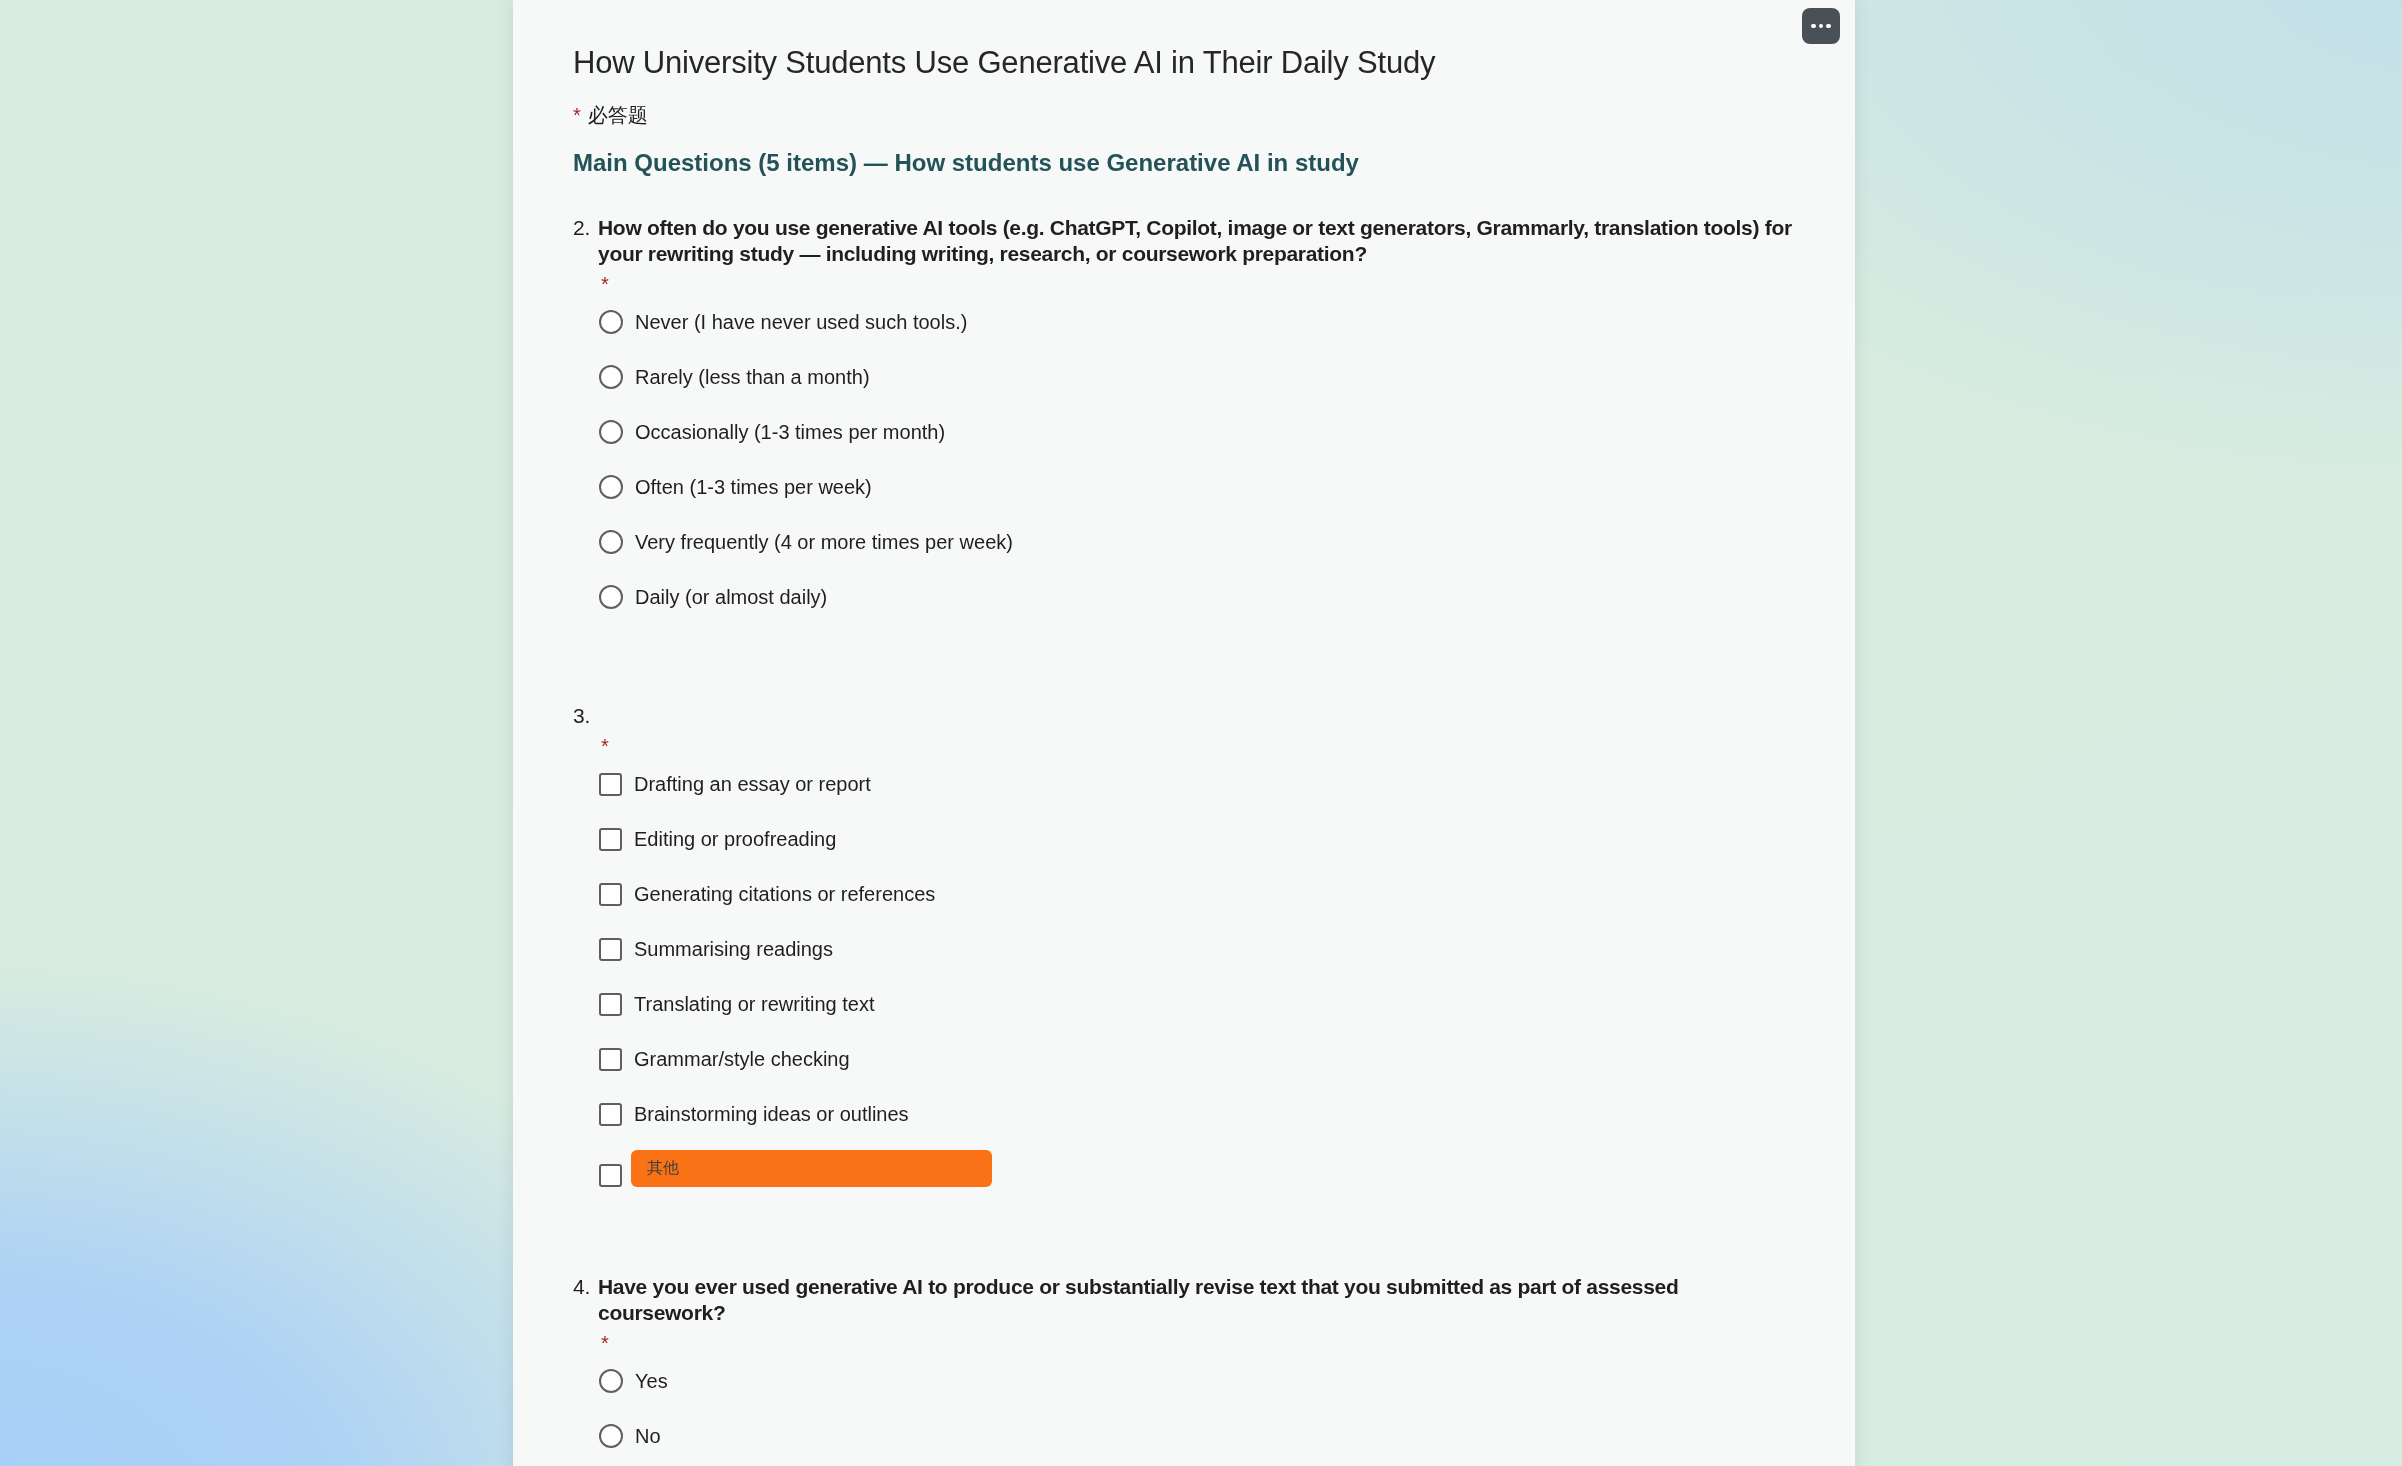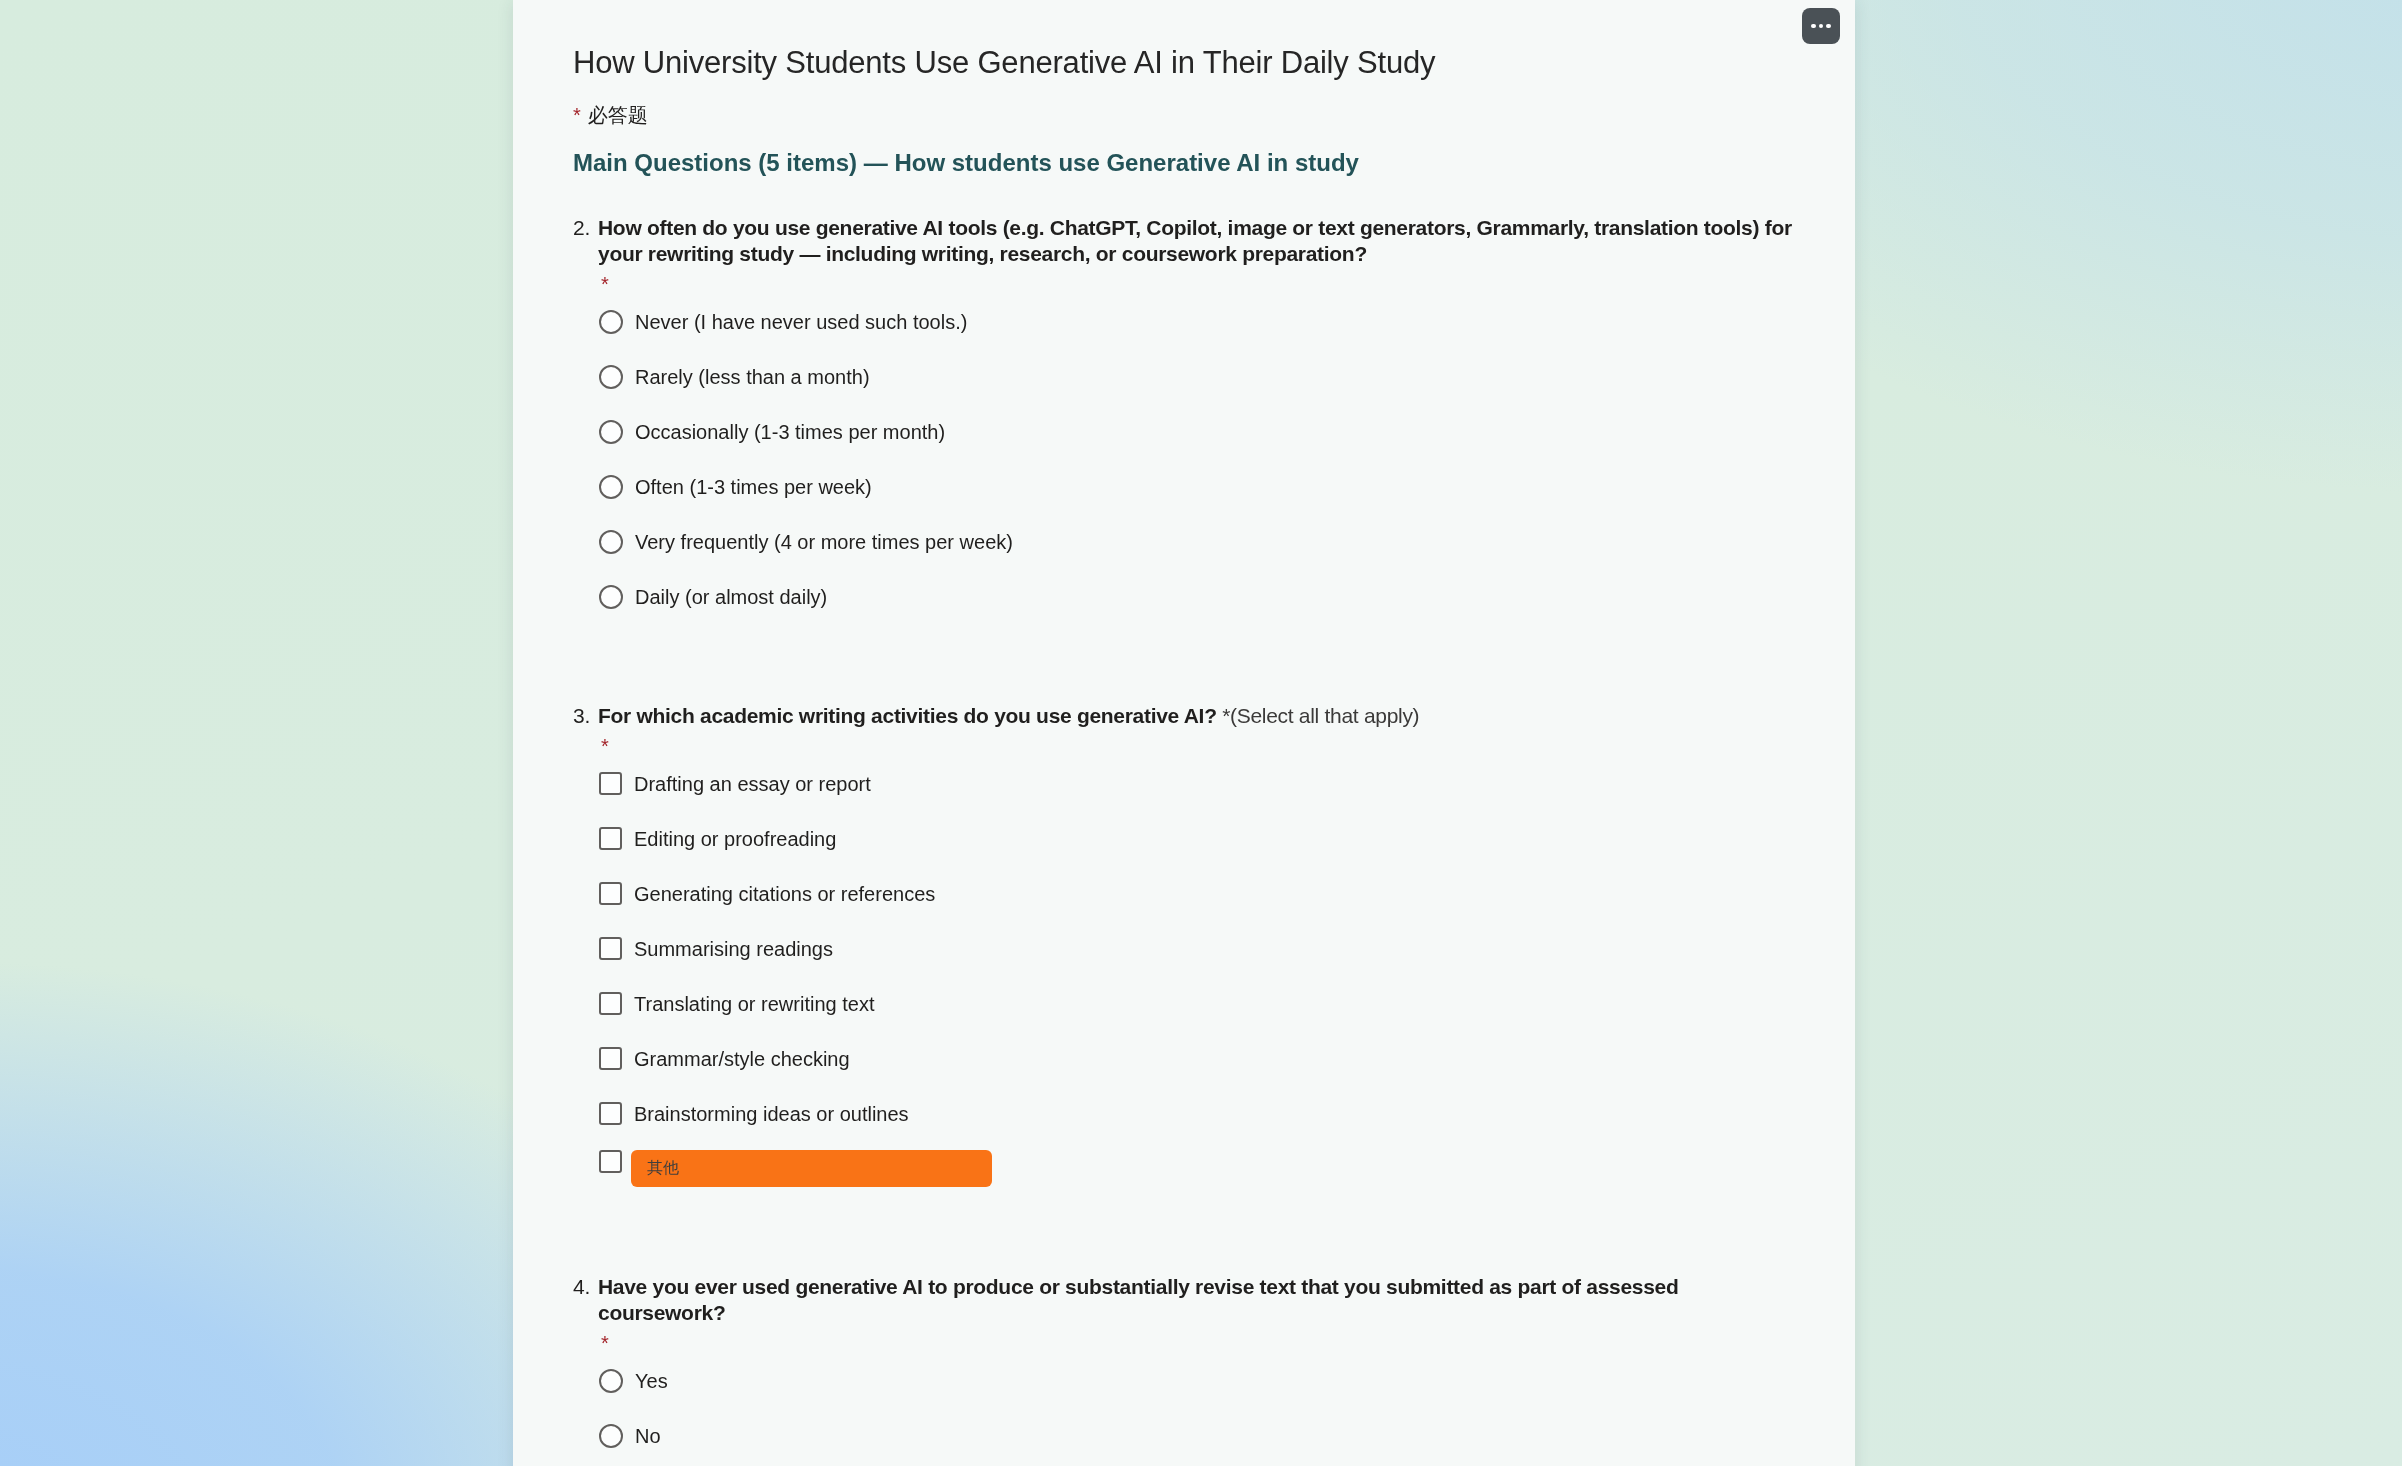--- a/index.html
+++ b/index.html
@@ -103,21 +103,21 @@
   .q-req {
     margin-top: 6px;
     margin-left: 28px;
     font-size: 20px;
     line-height: 23px;
     color: #a4262c;
   }
   .options { margin-top: 0; }
   .option {
     display: flex;
-    align-items: flex-start;
+    align-items: flex-end;
     margin-left: 26px;
     margin-top: 31px;
     cursor: pointer;
     width: fit-content;
   }
   .option.first { margin-top: 14px; }
   .radio {
     width: 24px;
     height: 24px;
     box-sizing: border-box;
@@ -209,21 +209,20 @@
         <label class="option">
           <span class="radio"></span>
           <span class="opt-label">Daily (or almost daily)</span>
         </label>
       </div>
     </section>
 
     <section class="question q3">
       <div class="q-head">
         <span class="q-num">3.</span>
-        <span><span class="q-text">For which academic writing activities do you use generative AI?</span><span class="q-suffix"> *(Select all that apply)</span></span>
       </div>
       <div class="q-req">*</div>
       <div class="options">
         <label class="option first">
           <span class="checkbox"></span>
           <span class="opt-label">Drafting an essay or report</span>
         </label>
         <label class="option">
           <span class="checkbox"></span>
           <span class="opt-label">Editing or proofreading</span>

